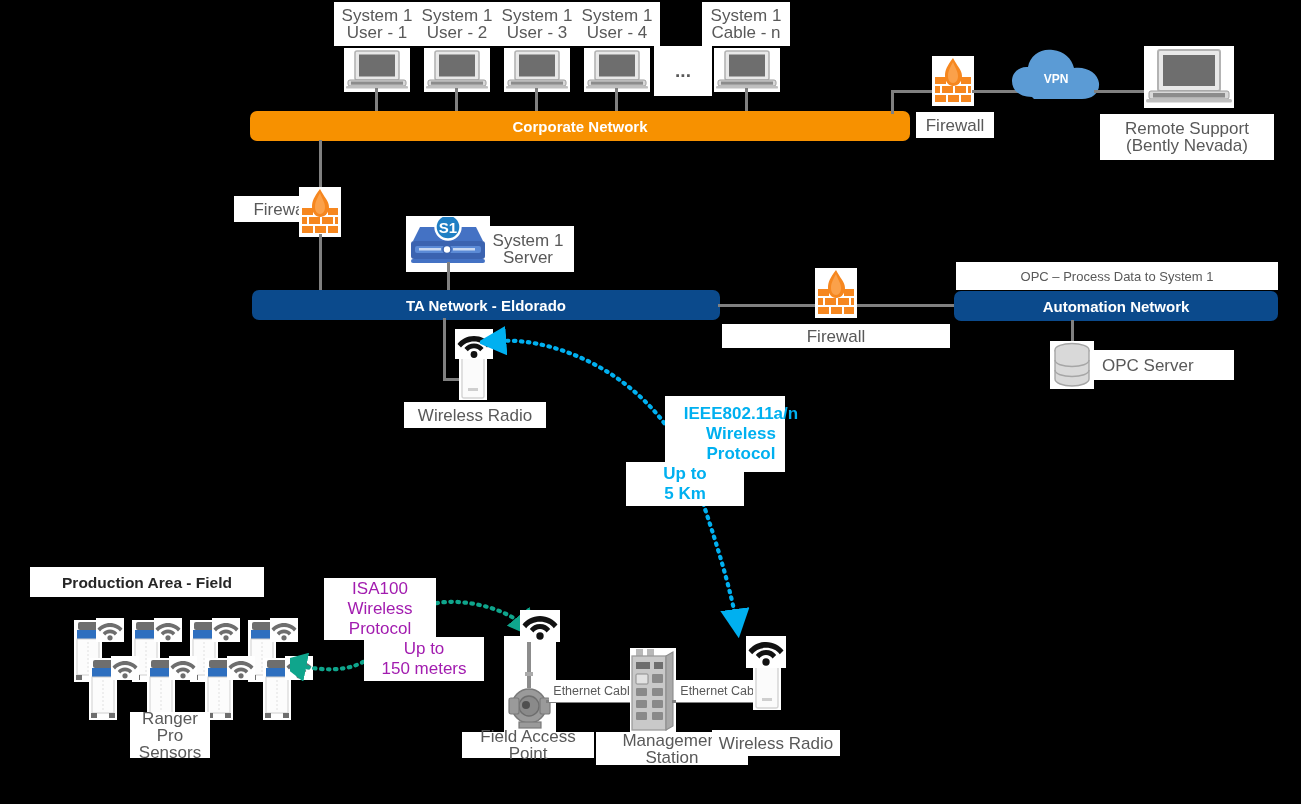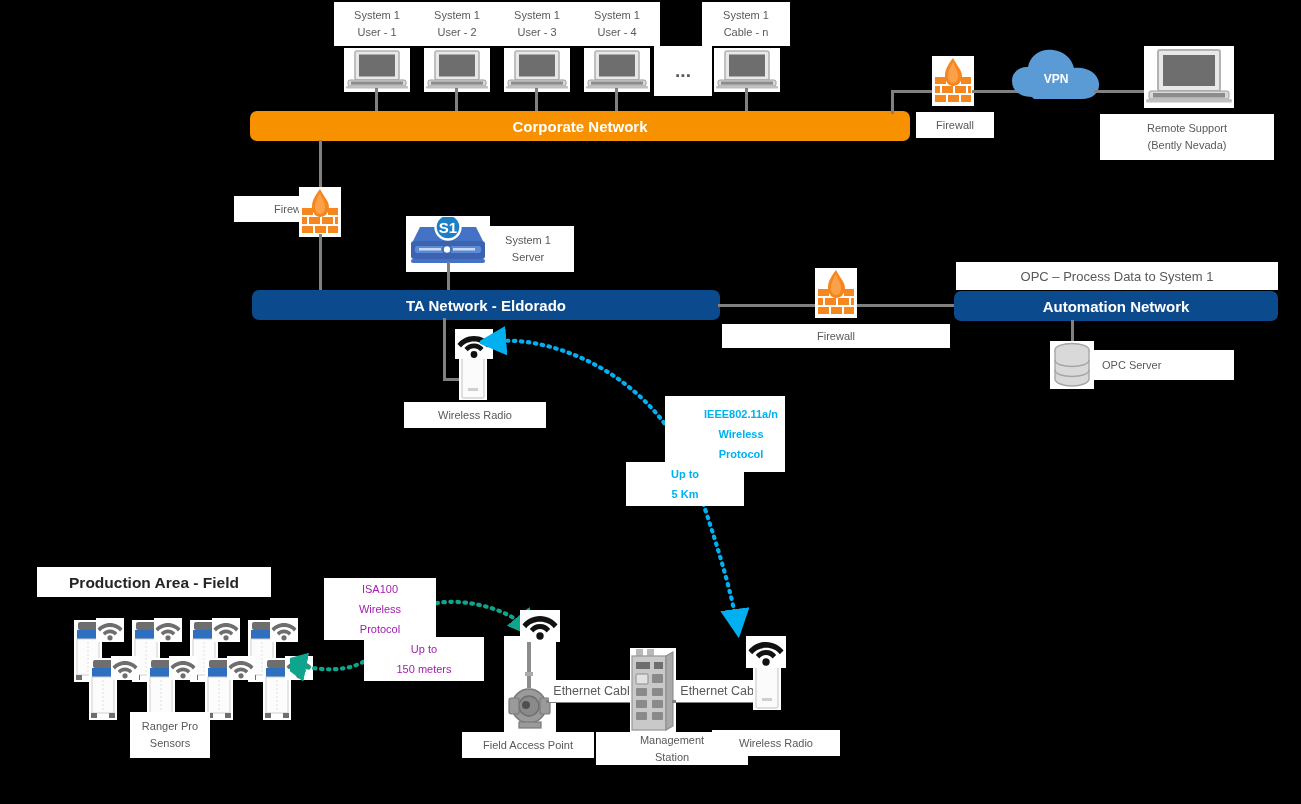--- a/index.html
+++ b/index.html
@@ -1,29 +1,29 @@
 <!DOCTYPE html>
 <html><head>
 <meta charset="utf-8">
 <style>
   html,body{margin:0;padding:0;background:#000;}
   body{width:1301px;height:804px;font-family:"Liberation Sans",sans-serif;}
   #stage{position:relative;width:1301px;height:804px;background:#000;overflow:hidden;}
-  .lbl{position:absolute;background:#fff;color:#595959;font-size:11px;line-height:17px;text-align:center;
+  .lbl{position:absolute;background:#fff;color:#595959;font-size:17px;line-height:17px;text-align:center;
        display:flex;align-items:center;justify-content:center;box-sizing:border-box;}
   .netbar{position:absolute;border-radius:7px;display:flex;align-items:center;justify-content:center;
           color:#fff;font-weight:bold;font-size:15px;box-sizing:border-box;}
   .wire{position:absolute;background:#808080;}
   .wh{height:3px;}
   .wv{width:3px;}
   .iconbox{position:absolute;background:#fff;display:flex;align-items:center;justify-content:center;}
   .nobg{background:transparent;}
   .cyan{color:#00B0F0;font-weight:bold;}
   .green{color:#a21caf;font-weight:normal;}
-  .ptitle{font-weight:bold;color:#262626;font-size:15.5px;margin-left:7px;}
+  .ptitle{font-weight:bold;color:#262626;font-size:15.5px;}
   svg{display:block;}
 </style>
 </head>
 <body>
 
 <div id="stage">
 
   <div class="lbl" style="left:334px;top:2px;width:86px;height:44px;flex-direction:column;">
     <span>System 1</span>
     <span>User - 1</span>

